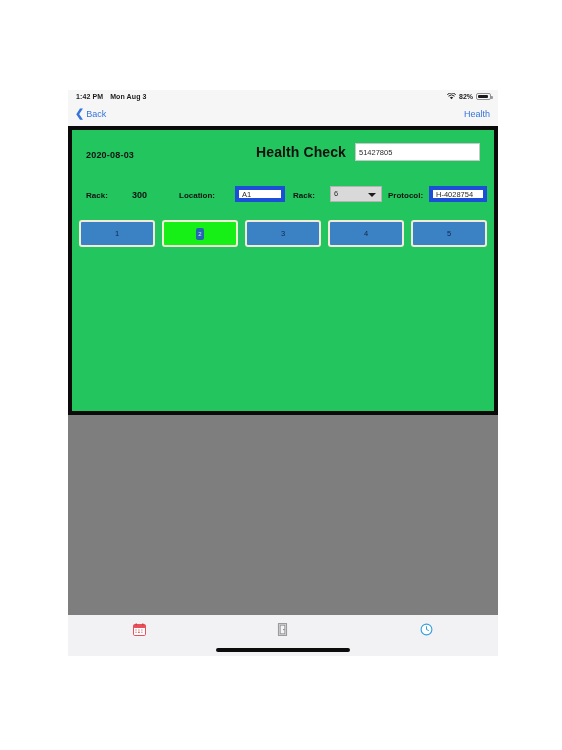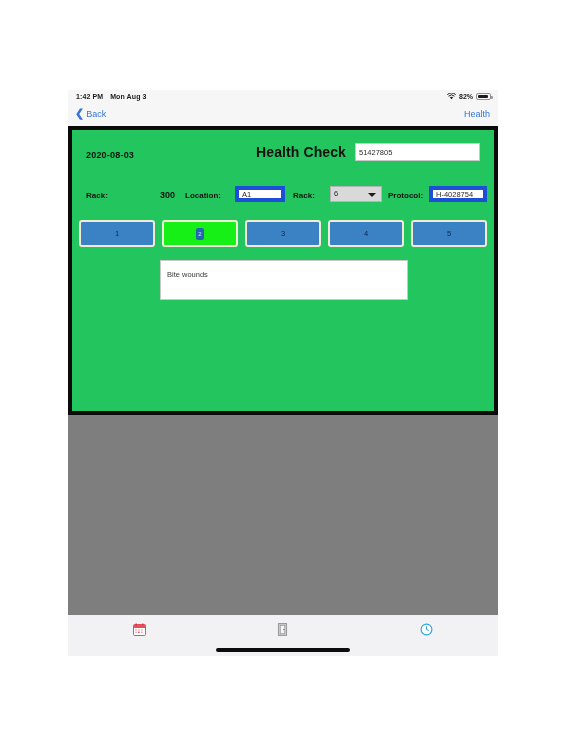--- a/index.html
+++ b/index.html
@@ -199,39 +199,38 @@
     font-weight: bold;
     color: #121212;
     top: 5px;
   }
   .fr-value {
     position: absolute;
     font-size: 9px;
     font-weight: bold;
     color: #121212;
     top: 4px;
-    margin-left: 28px;
   }
   .fr-input {
     position: absolute;
     top: 0;
     height: 16px;
     background: #ffffff;
     border: 4px solid #1d4ed8;
     box-sizing: border-box;
     font-size: 7.5px;
     color: #2a2a2a;
     padding: 0 3px;
     line-height: 14px;
     font-family: "Liberation Sans", sans-serif;
     outline: none;
   }
   #lbl-room   { left: 14px; }
   #val-room   { left: 60px; }
-  #lbl-loc    { left: 113px; }
+  #lbl-loc    { left: 107px; }
   #inp-loc    { left: 163px; width: 50px; }
   #lbl-rack   { left: 221px; }
   #sel-rack {
     position: absolute;
     left: 258px;
     top: 0;
     width: 52px;
     height: 16px;
     background: #d9d9d9;
     border: 1px solid #b4b4b4;
@@ -428,21 +427,20 @@
             <span>3</span>
           </div>
           <div class="score-btn">
             <span>4</span>
           </div>
           <div class="score-btn">
             <span>5</span>
           </div>
         </div>
 
-        <textarea id="notes" placeholder="Notes" style="">Bite wounds</textarea>
       </div>
     </div>
 
     <div id="gray-body"></div>
 
     <div id="tabbar">
       <div class="tab">
         <span>
           <svg width="13" height="13" viewBox="0 0 13 13">
             <rect x="0.5" y="1.5" width="12" height="11" rx="1.2" fill="#ffffff" stroke="#e8505b" stroke-width="1"></rect>

